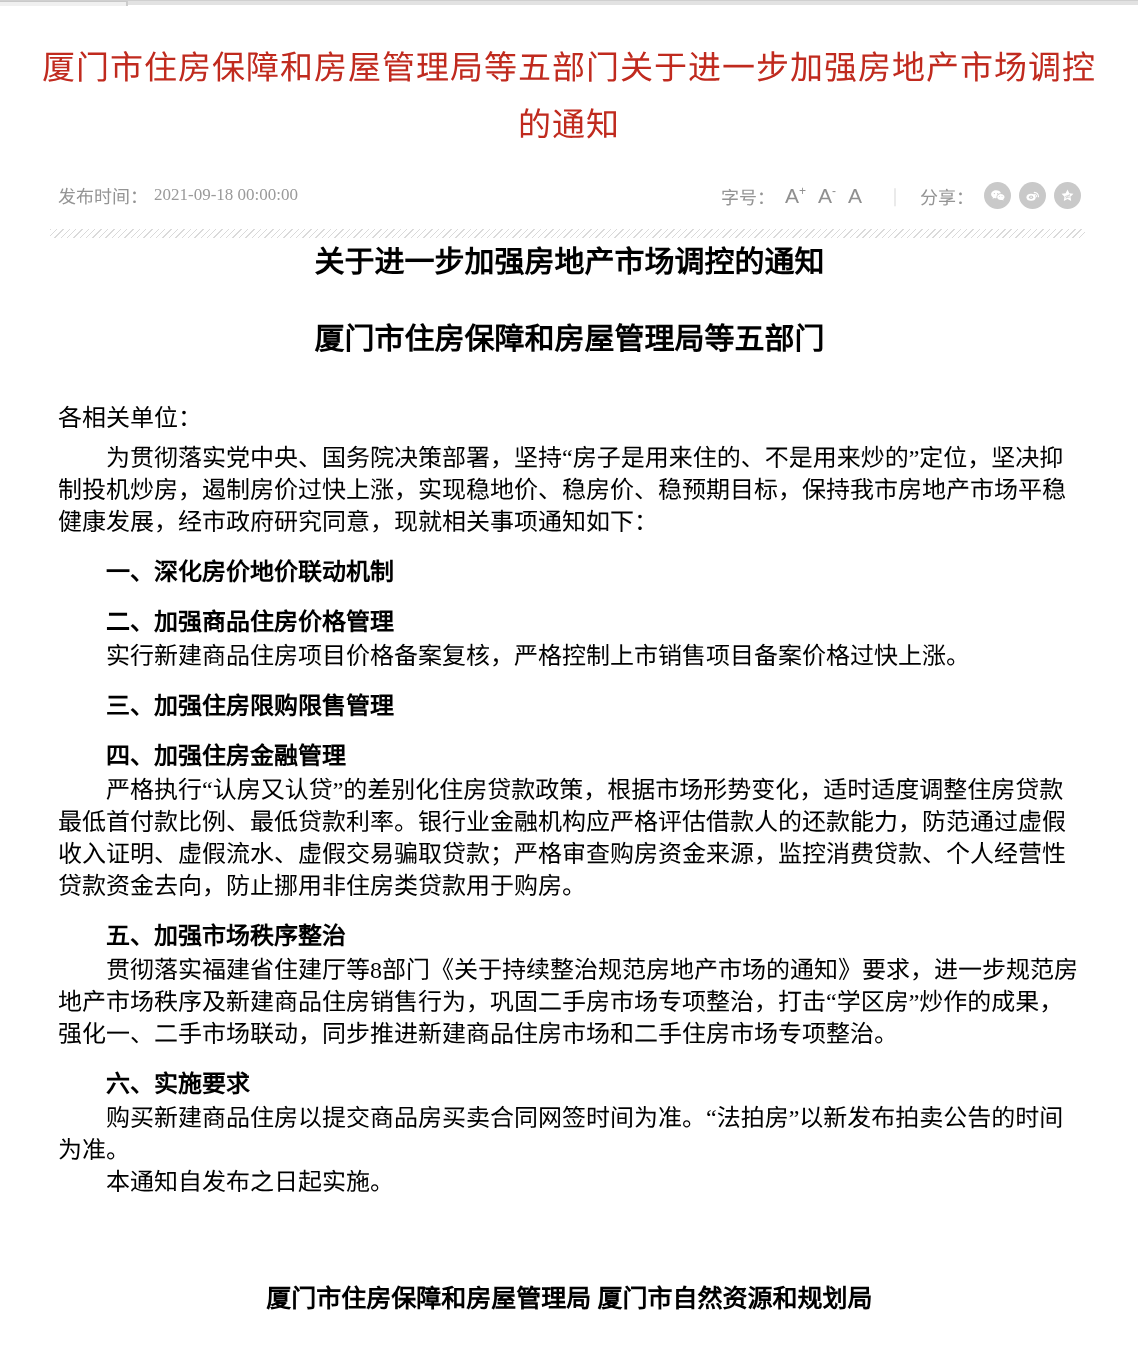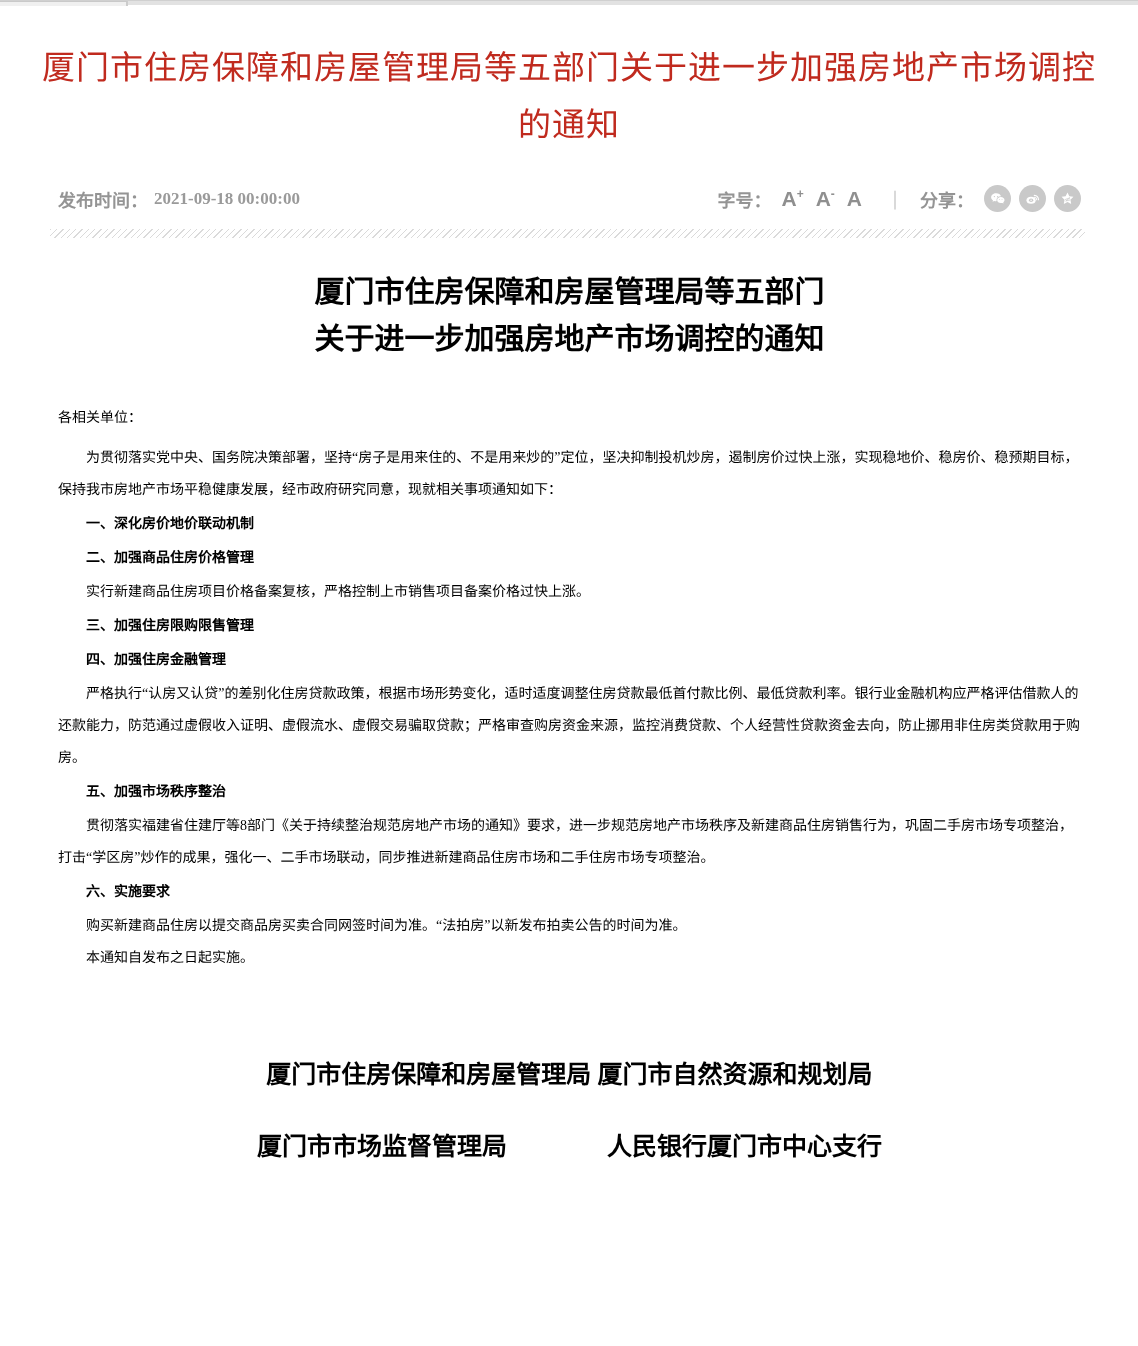--- a/index.html
+++ b/index.html
@@ -35,25 +35,24 @@
     font-weight: normal;
     line-height: 57px;
     letter-spacing: 1px;
   }
 
   
   .meta-row {
     margin: 28px 57px 0 58px;
     height: 30px;
     display: flex;
-    align-items: flex-end;
+    align-items: flex-start;
     justify-content: space-between;
     color: #9a9a9a;
     font-size: 17px;
-    font-weight: bold;
   }
   .meta-left { display: flex; align-items: center; gap: 6px; }
   .meta-right { display: flex; align-items: center; gap: 10px; }
   .meta-label { color: #949494; font-size: 18px; }
   .fa-group { display: flex; align-items: center; gap: 12px; margin-right: 8px; }
   .fa-btn {
     font-family: "Liberation Sans", "DejaVu Sans", sans-serif;
     color: #8f8f8f; font-size: 21px; line-height: 1; cursor: pointer;
   }
   .fa-btn sup { font-size: 12px; }
@@ -84,31 +83,31 @@
   .doc-title {
     margin-top: 30px;
     text-align: center;
     font-size: 30px;
     font-weight: bold;
     line-height: 47px;
     color: #000000;
   }
   .doc-body {
     margin-top: 40px;
-    font-size: 14px;
+    font-size: 24px;
     line-height: 32px;
     color: #000000;
   }
   .salutation { margin-bottom: 8px; }
   .para { text-indent: 2em; }
   .intro { }
   .sec-heading {
     text-indent: 2em;
     font-weight: bold;
-    margin-top: 2px;
+    margin-top: 18px;
     margin-bottom: 2px;
   }
 
   
   .sig-block { text-align: center; color: #000; }
   .sig-line { font-size: 25px; font-weight: bold; line-height: 30px; }
   .sig-1 { margin-top: 86px; }
   .sig-2 { margin-top: 42px; }
 </style>
 </head>
@@ -160,22 +159,22 @@
           <path d="M8.5 13.5l7-2.5-6 4.5 6.5-1.5" stroke="#c9c9c9" stroke-width="1" fill="none"></path>
         </svg>
       </span>
     </span>
   </div>
 </div>
 
 <div class="hatch-divider"></div>
 
 <div class="doc">
+  <div class="doc-title" style="margin-top:0;">关于进一步加强房地产市场调控的通知</div>
   <div class="doc-title">厦门市住房保障和房屋管理局等五部门</div>
-  <div class="doc-title" style="margin-top:0;">关于进一步加强房地产市场调控的通知</div>
 
   <div class="doc-body">
     <div class="salutation">各相关单位：</div>
     <div class="para intro">为贯彻落实党中央、国务院决策部署，坚持“房子是用来住的、不是用来炒的”定位，坚决抑制投机炒房，遏制房价过快上涨，实现稳地价、稳房价、稳预期目标，保持我市房地产市场平稳健康发展，经市政府研究同意，现就相关事项通知如下：</div>
 
     <div class="sec-heading">一、深化房价地价联动机制</div>
 
     <div class="sec-heading">二、加强商品住房价格管理</div>
     <div class="para">实行新建商品住房项目价格备案复核，严格控制上市销售项目备案价格过快上涨。</div>
 

